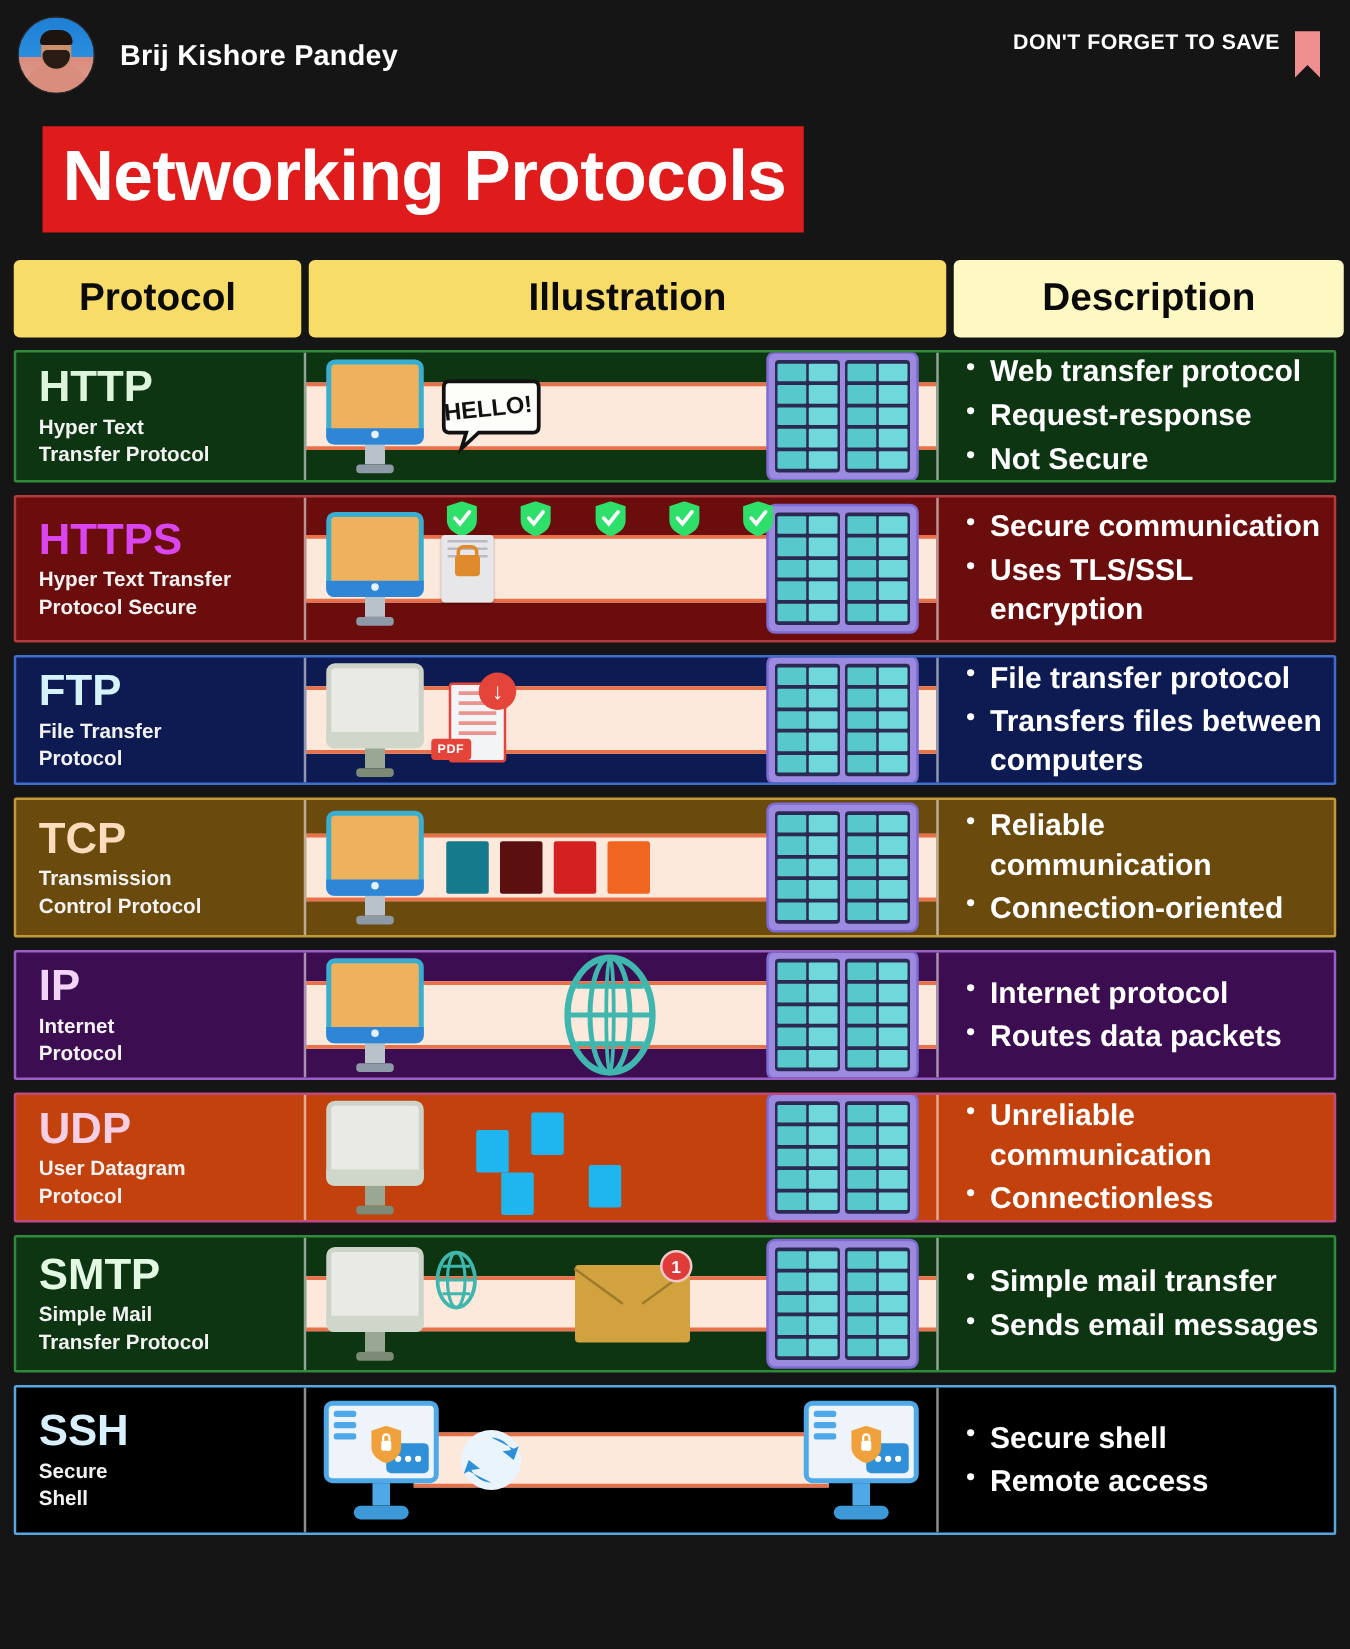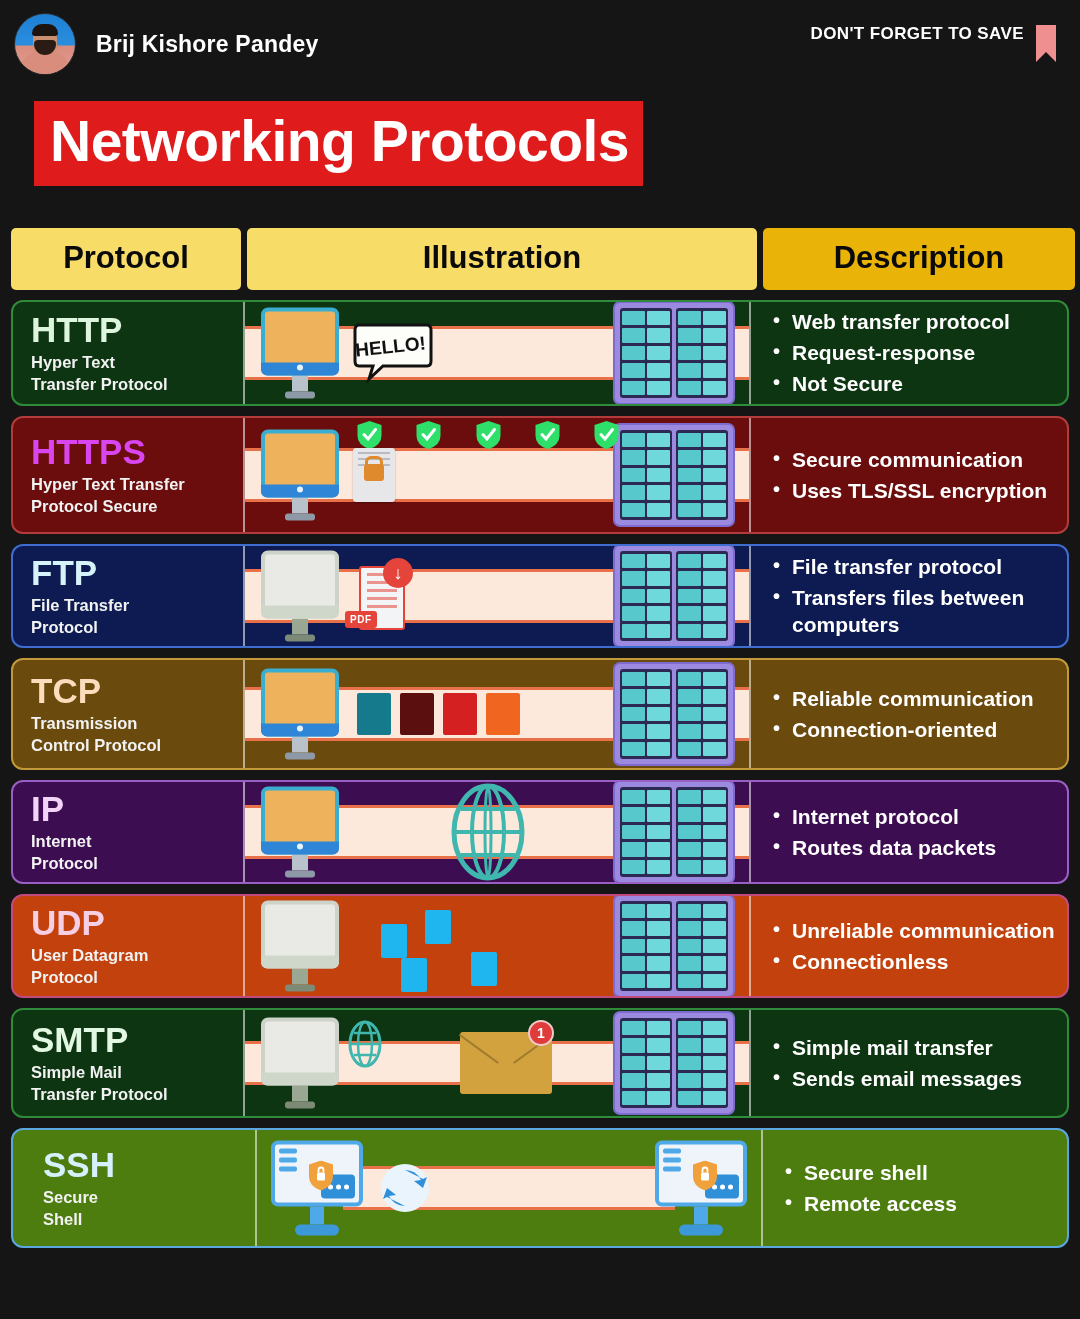--- a/index.html
+++ b/index.html
@@ -58,54 +58,54 @@
     background:#e01b1b; color:#ffffff;
     font-size:57px; font-weight:bold; line-height:1;
     padding:12px 14px 16px 16px; letter-spacing:-.5px;
   }
   .title-plain {
     color:#ffffff; font-size:57px; font-weight:bold; line-height:1;
     padding-left:14px; letter-spacing:-.5px;
   }
 
   
-  .table { position:absolute; left:11px; top:228px; width:1058px; }
+  .table { position:absolute; left:11px; top:208px; width:1058px; }
 
   .head-row { display:flex; gap:6px; }
   .head-cell {
     background:#f7dc67; color:#0a0a0a;
     font-size:31px; font-weight:bold; text-align:center;
     padding:12px 0 14px; border-radius:5px;
   }
   .c-proto { width:230px; flex:0 0 230px; }
   .c-illus { width:510px; flex:0 0 510px; }
   .c-desc  { width:312px; flex:0 0 312px; }
 
   .row {
-    display:flex; margin-top:10px; border-radius:12px; overflow:hidden;
+    display:flex; margin-top:10px; border-radius:2px; overflow:hidden;
     border:2px solid transparent;
   }
   .cell-proto {
     width:230px; flex:0 0 230px; padding:12px 0 10px 18px;
     display:flex; flex-direction:column; justify-content:center;
   }
   .cell-illus {
     width:508px; flex:0 0 508px; position:relative;
     border-left:2px solid rgba(255,255,255,.55);
     border-right:2px solid rgba(255,255,255,.55);
   }
   .cell-desc {
     flex:1 1 auto; padding:10px 8px 10px 22px;
     display:flex; flex-direction:column; justify-content:center;
   }
   .p-abbr { font-size:35px; font-weight:bold; line-height:1.02; margin-bottom:4px; }
   .p-full { color:#f2f2f2; font-size:16.5px; font-weight:bold; line-height:1.32; }
   .desc-list { list-style:none; }
   .desc-list li {
-    color:#ffffff; font-size:21px; font-weight:bold; line-height:1.33;
+    color:#ffffff; font-size:24px; font-weight:bold; line-height:1.33;
     position:relative; padding-left:19px; margin:3px 0;
   }
   .desc-list li:before {
     content:"•"; position:absolute; left:0; top:-1px; font-size:20px;
   }
 
   
   .pipe {
     position:absolute; left:0; right:0; top:50%; transform:translateY(-50%);
     height:54px; background:#fde8dc;
@@ -251,21 +251,21 @@
 
   <div class="title-row">
     <span class="title-hl" style="background: rgb(224, 27, 27);">Networking Protocols</span>
   </div>
 
   <div class="table">
 
     <div class="head-row">
       <div class="head-cell c-proto" style="background: rgb(247, 220, 103);">Protocol</div>
       <div class="head-cell c-illus" style="background: rgb(247, 220, 103);">Illustration</div>
-      <div class="head-cell c-desc" style="background: #eab308;">Description</div>
+      <div class="head-cell c-desc" style="background: #fef9c3;">Description</div>
     </div>
 
     <div class="row" id="r0" style="background: rgb(13, 53, 18); border-color: rgb(47, 138, 58); height: 106px;">
       <div class="cell-proto">
         <div class="p-abbr" style="color: rgb(221, 245, 221);">HTTP</div>
         <div class="p-full">Hyper Text</div>
         <div class="p-full">Transfer Protocol</div>
       </div>
       <div class="cell-illus">
         <div class="pipe"></div>
@@ -837,21 +837,21 @@
         </div>
       </div>
       <div class="cell-desc">
         <ul class="desc-list">
           <li>Simple mail transfer</li>
           <li>Sends email messages</li>
         </ul>
       </div>
     </div>
 
-    <div class="row" id="r7" style="background: #4d7c0f; border-color: rgb(90, 167, 224); height: 120px; padding-left: 12px;">
+    <div class="row" id="r7" style="background: #000000; border-color: rgb(90, 167, 224); height: 120px;">
       <div class="cell-proto">
         <div class="p-abbr" style="color: rgb(216, 240, 253);">SSH</div>
         <div class="p-full">Secure</div>
         <div class="p-full">Shell</div>
       </div>
       <div class="cell-illus">
         <div class="pipe thin" style="left:86px;right:86px;"></div>
         <div class="ssh-node left">
           <div class="ssh-screen">
             <div class="bars">

